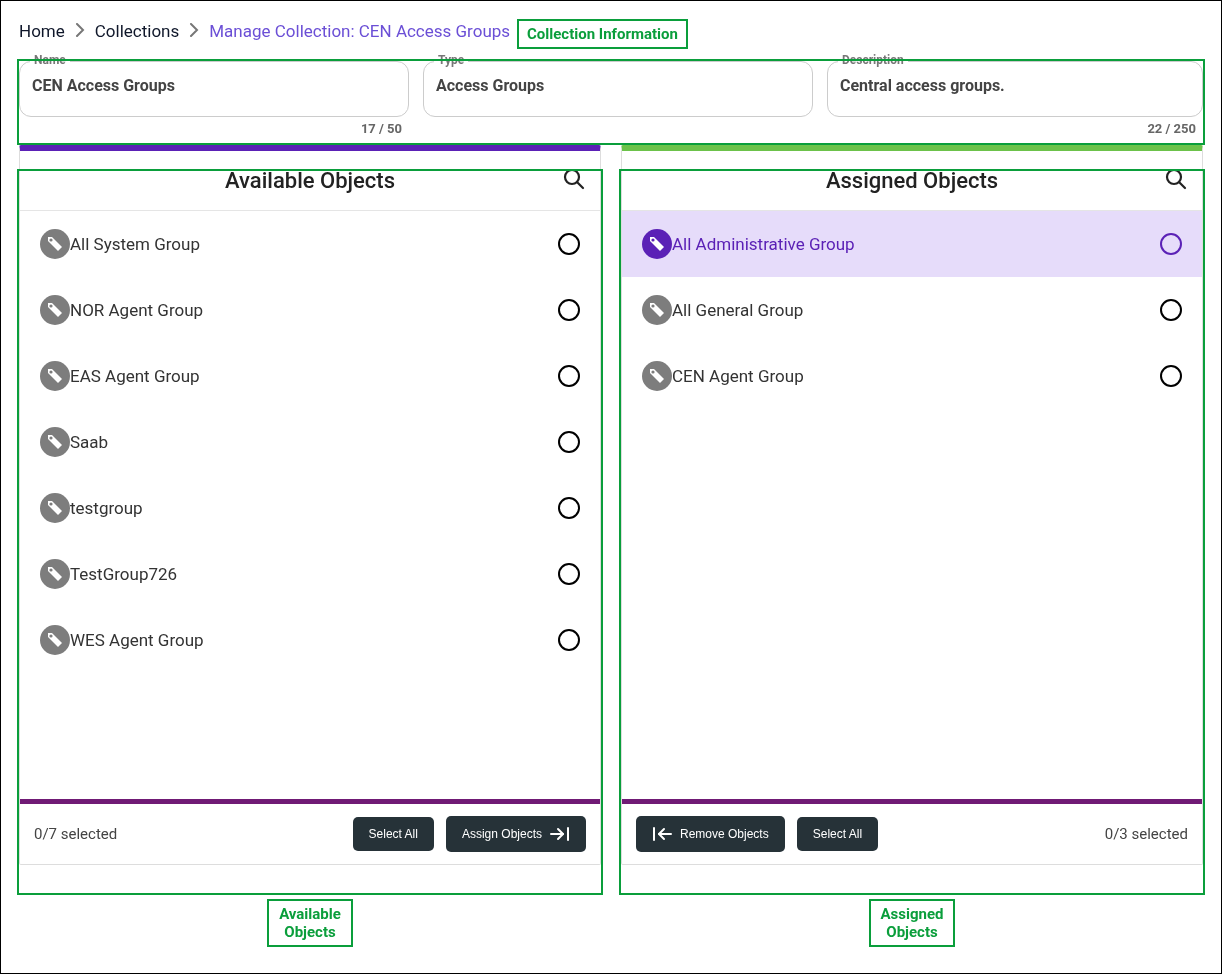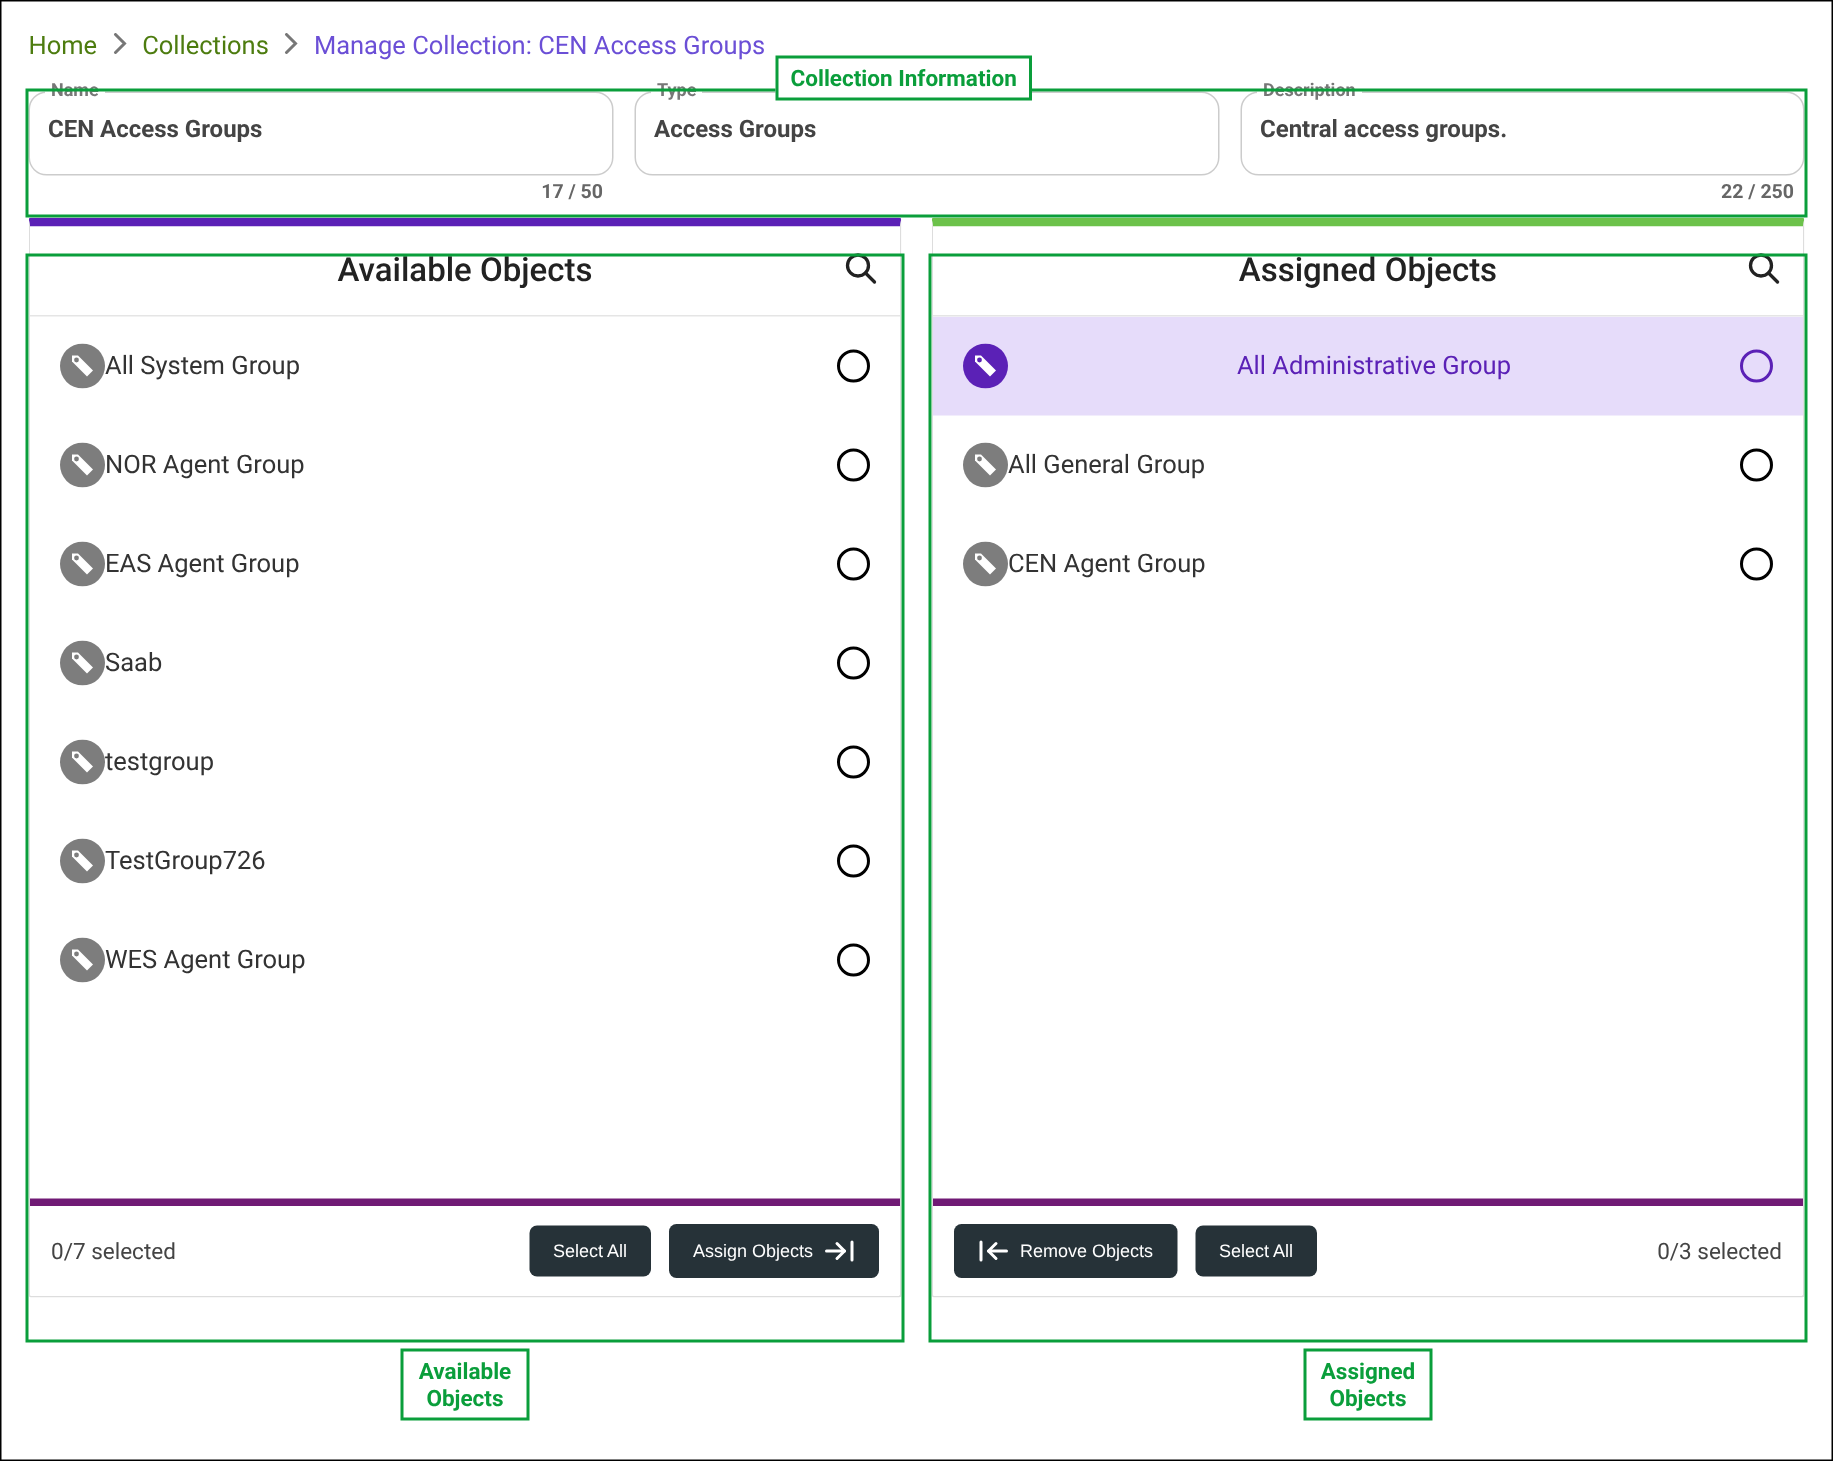--- a/index.html
+++ b/index.html
@@ -20,21 +20,21 @@
 
   
   .breadcrumb {
     display: flex;
     align-items: center;
     gap: 10px;
     font-size: 17px;
     color: #5a5a5a;
     margin-bottom: 20px;
   }
-  .breadcrumb a { color: #4d7c0f; text-decoration: none; }
+  .breadcrumb a { color: #0f172a; text-decoration: none; }
   .breadcrumb .current { color: #6b4fd6; }
   .breadcrumb .chev { color: #777; }
 
   
   .annot-box {
     position: absolute;
     border: 2px solid #0a9e3b;
     pointer-events: none;
   }
   .annot-label {
@@ -151,21 +151,21 @@
     color: #333;
   }
   .item .circle {
     width: 22px; height: 22px;
     border: 2.5px solid #000;
     border-radius: 50%;
   }
   .item.highlight {
     background: #e6dcfa;
   }
-  .item.highlight .name { color: #5b21b6; text-align: center; }
+  .item.highlight .name { color: #5b21b6; }
   .item.highlight .circle { border-color: #5b21b6; }
   .item.highlight .tag-icon svg circle.bg { fill: #5b21b6; }
 
   .panel-footer {
     border-top: 5px solid #701a75;
     padding: 12px 14px;
     display: flex;
     align-items: center;
     gap: 12px;
   }
@@ -395,21 +395,21 @@
           <span>Select All</span>
         </button>
         <span class="spacer"></span>
         <span class="selected-text">0/3 selected</span>
       </div>
     </div>
 
   </div>
 
   <div class="annot-box" style="left:16px; top:58px; width:1188px; height:86px;"></div>
-  <div class="annot-label" style="left:516px; top:36px;">Collection Information</div>
+  <div class="annot-label" style="left:516px; top:18px;">Collection Information</div>
 
   <div class="annot-box" style="left:16px; top:168px; width:586px; height:726px;"></div>
   <div class="annot-label" style="left:266px; top:898px; width:86px;">Available Objects</div>
 
   <div class="annot-box" style="left:618px; top:168px; width:586px; height:726px;"></div>
   <div class="annot-label" style="left:868px; top:898px; width:86px;">Assigned Objects</div>
 
 </div>
 
 </body></html>

